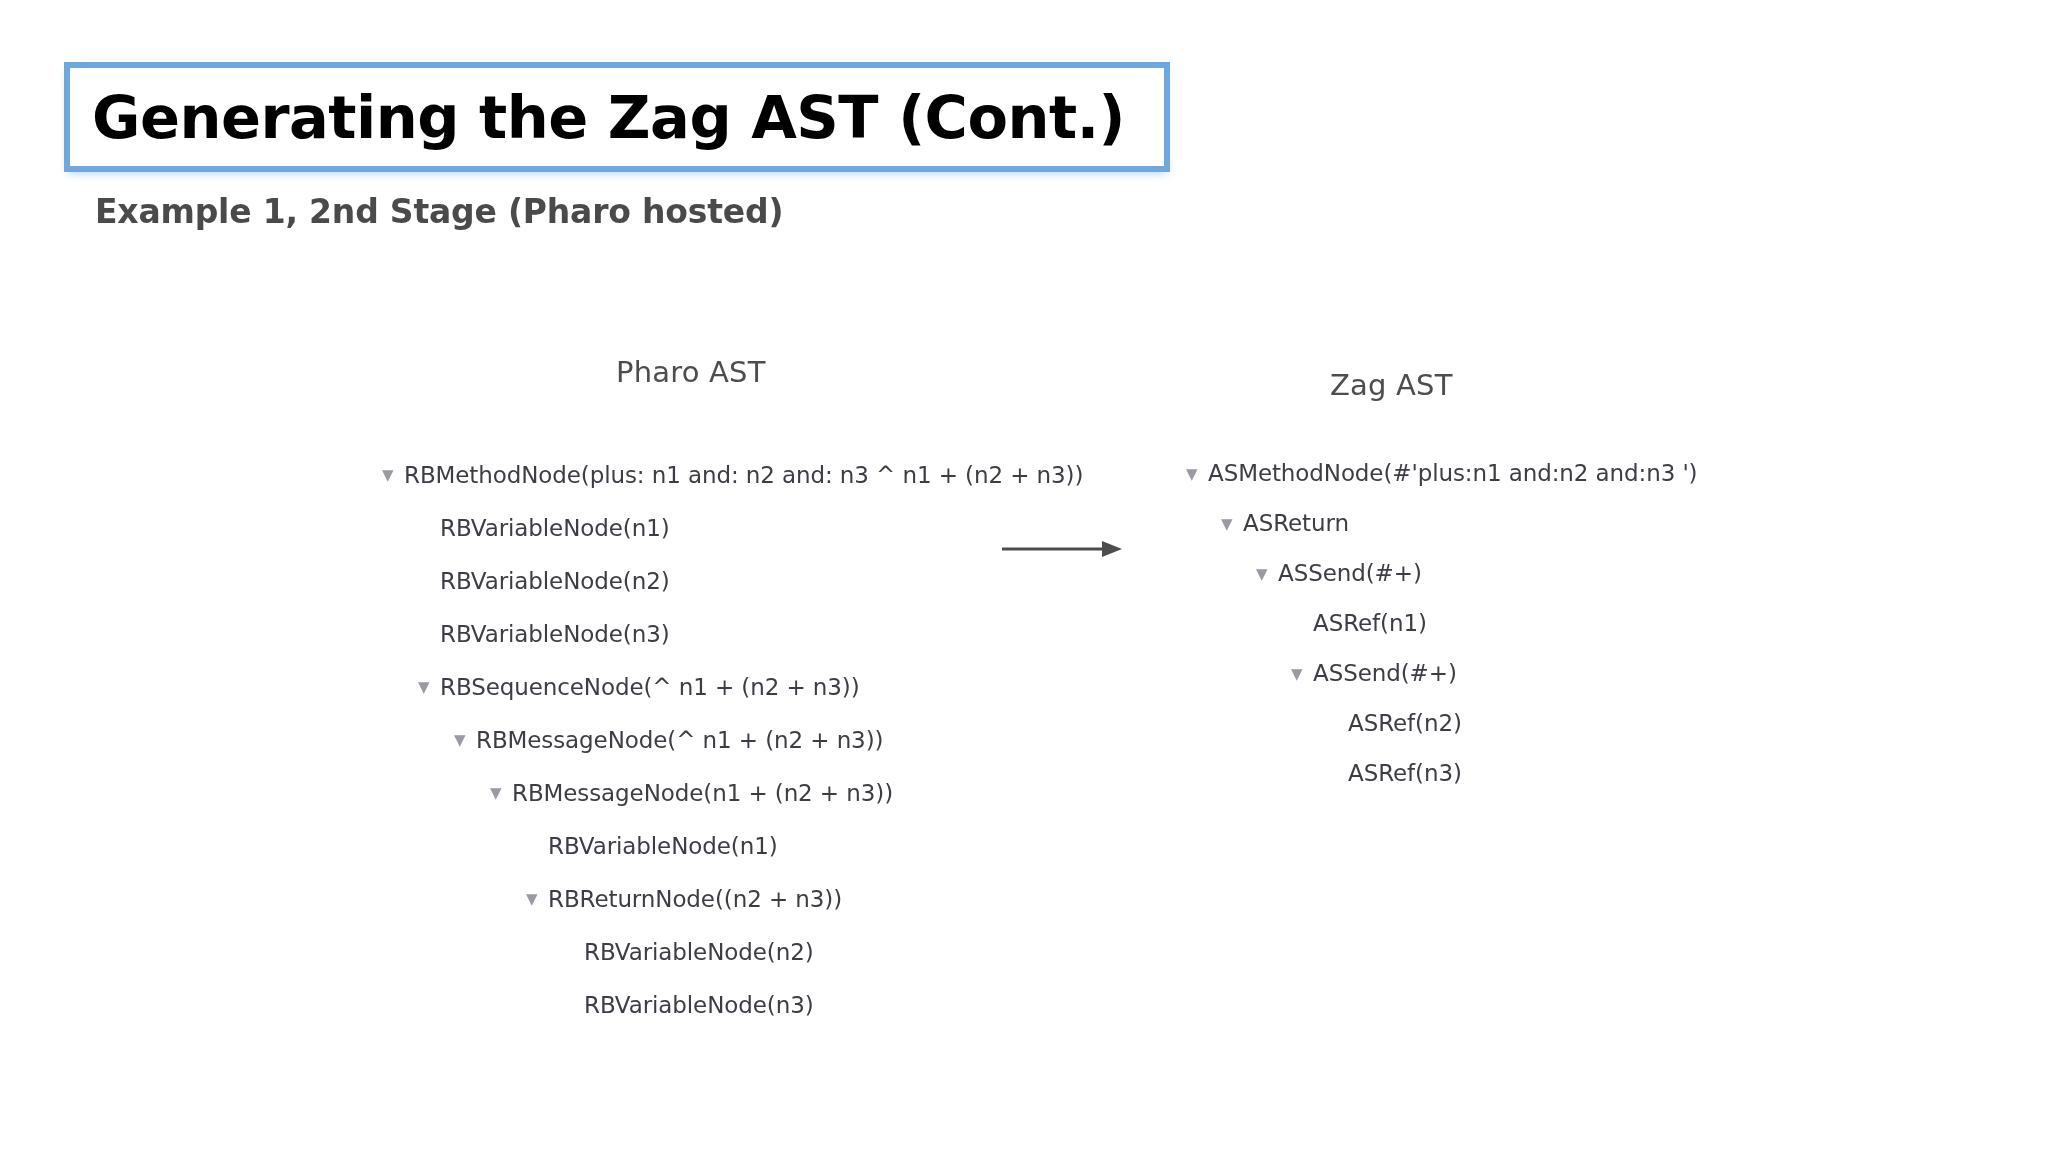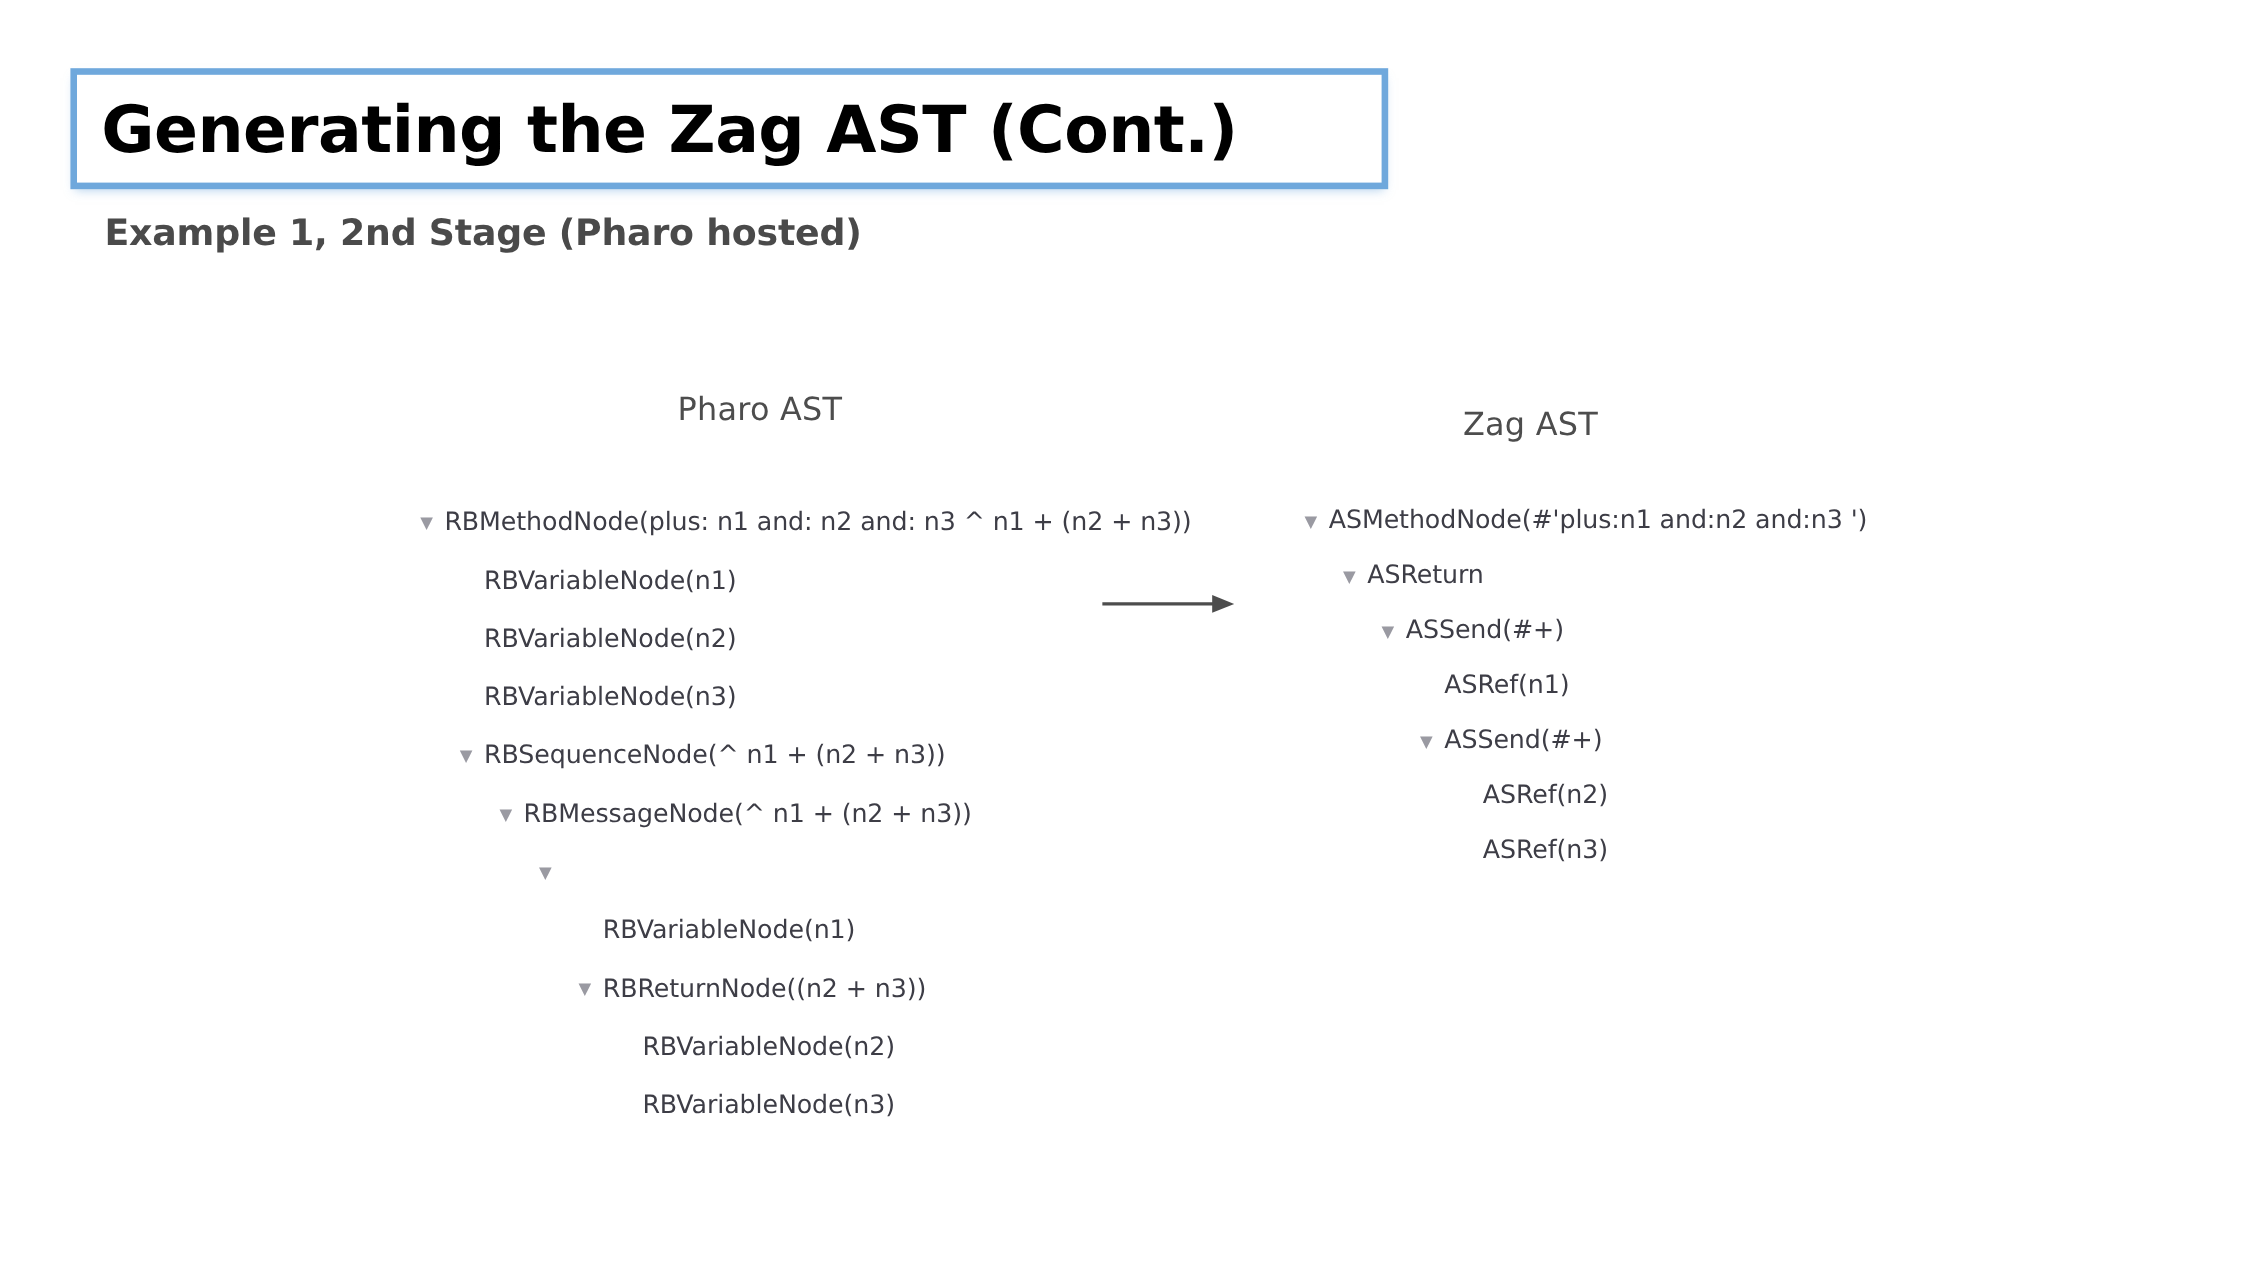--- a/index.html
+++ b/index.html
@@ -14,21 +14,21 @@
     overflow: hidden;
     font-family: "Liberation Sans", sans-serif;
     background: #ffffff;
   }
 
   
   .title-box {
     position: absolute;
     left: 64px;
     top: 62px;
-    width: 1198px;
+    width: 1106px;
     height: 110px;
     box-sizing: border-box;
     border: 6px solid #6fa8dc;
     background: #ffffff;
     display: flex;
     align-items: center;
     padding-left: 22px;
     box-shadow: 0 5px 9px -4px rgba(111,168,220,0.55);
   }
   .title-text {
@@ -156,20 +156,21 @@
       <span class="tw-label">RBSequenceNode(^ n1 + (n2 + n3))</span>
     </div>
     <div class="tree-row">
       <span class="tw-indent" style="width: 72px;"></span>
       <span class="tw-arrow">▼</span>
       <span class="tw-label">RBMessageNode(^ n1 + (n2 + n3))</span>
     </div>
     <div class="tree-row">
       <span class="tw-indent" style="width: 108px;"></span>
       <span class="tw-arrow">▼</span>
+      <span class="tw-label">RBMessageNode(n1 + (n2 + n3))</span>
     </div>
     <div class="tree-row">
       <span class="tw-indent" style="width: 144px;"></span>
       <span class="tw-arrow blank">▼</span>
       <span class="tw-label">RBVariableNode(n1)</span>
     </div>
     <div class="tree-row">
       <span class="tw-indent" style="width: 144px;"></span>
       <span class="tw-arrow">▼</span>
       <span class="tw-label">RBReturnNode((n2 + n3))</span>

